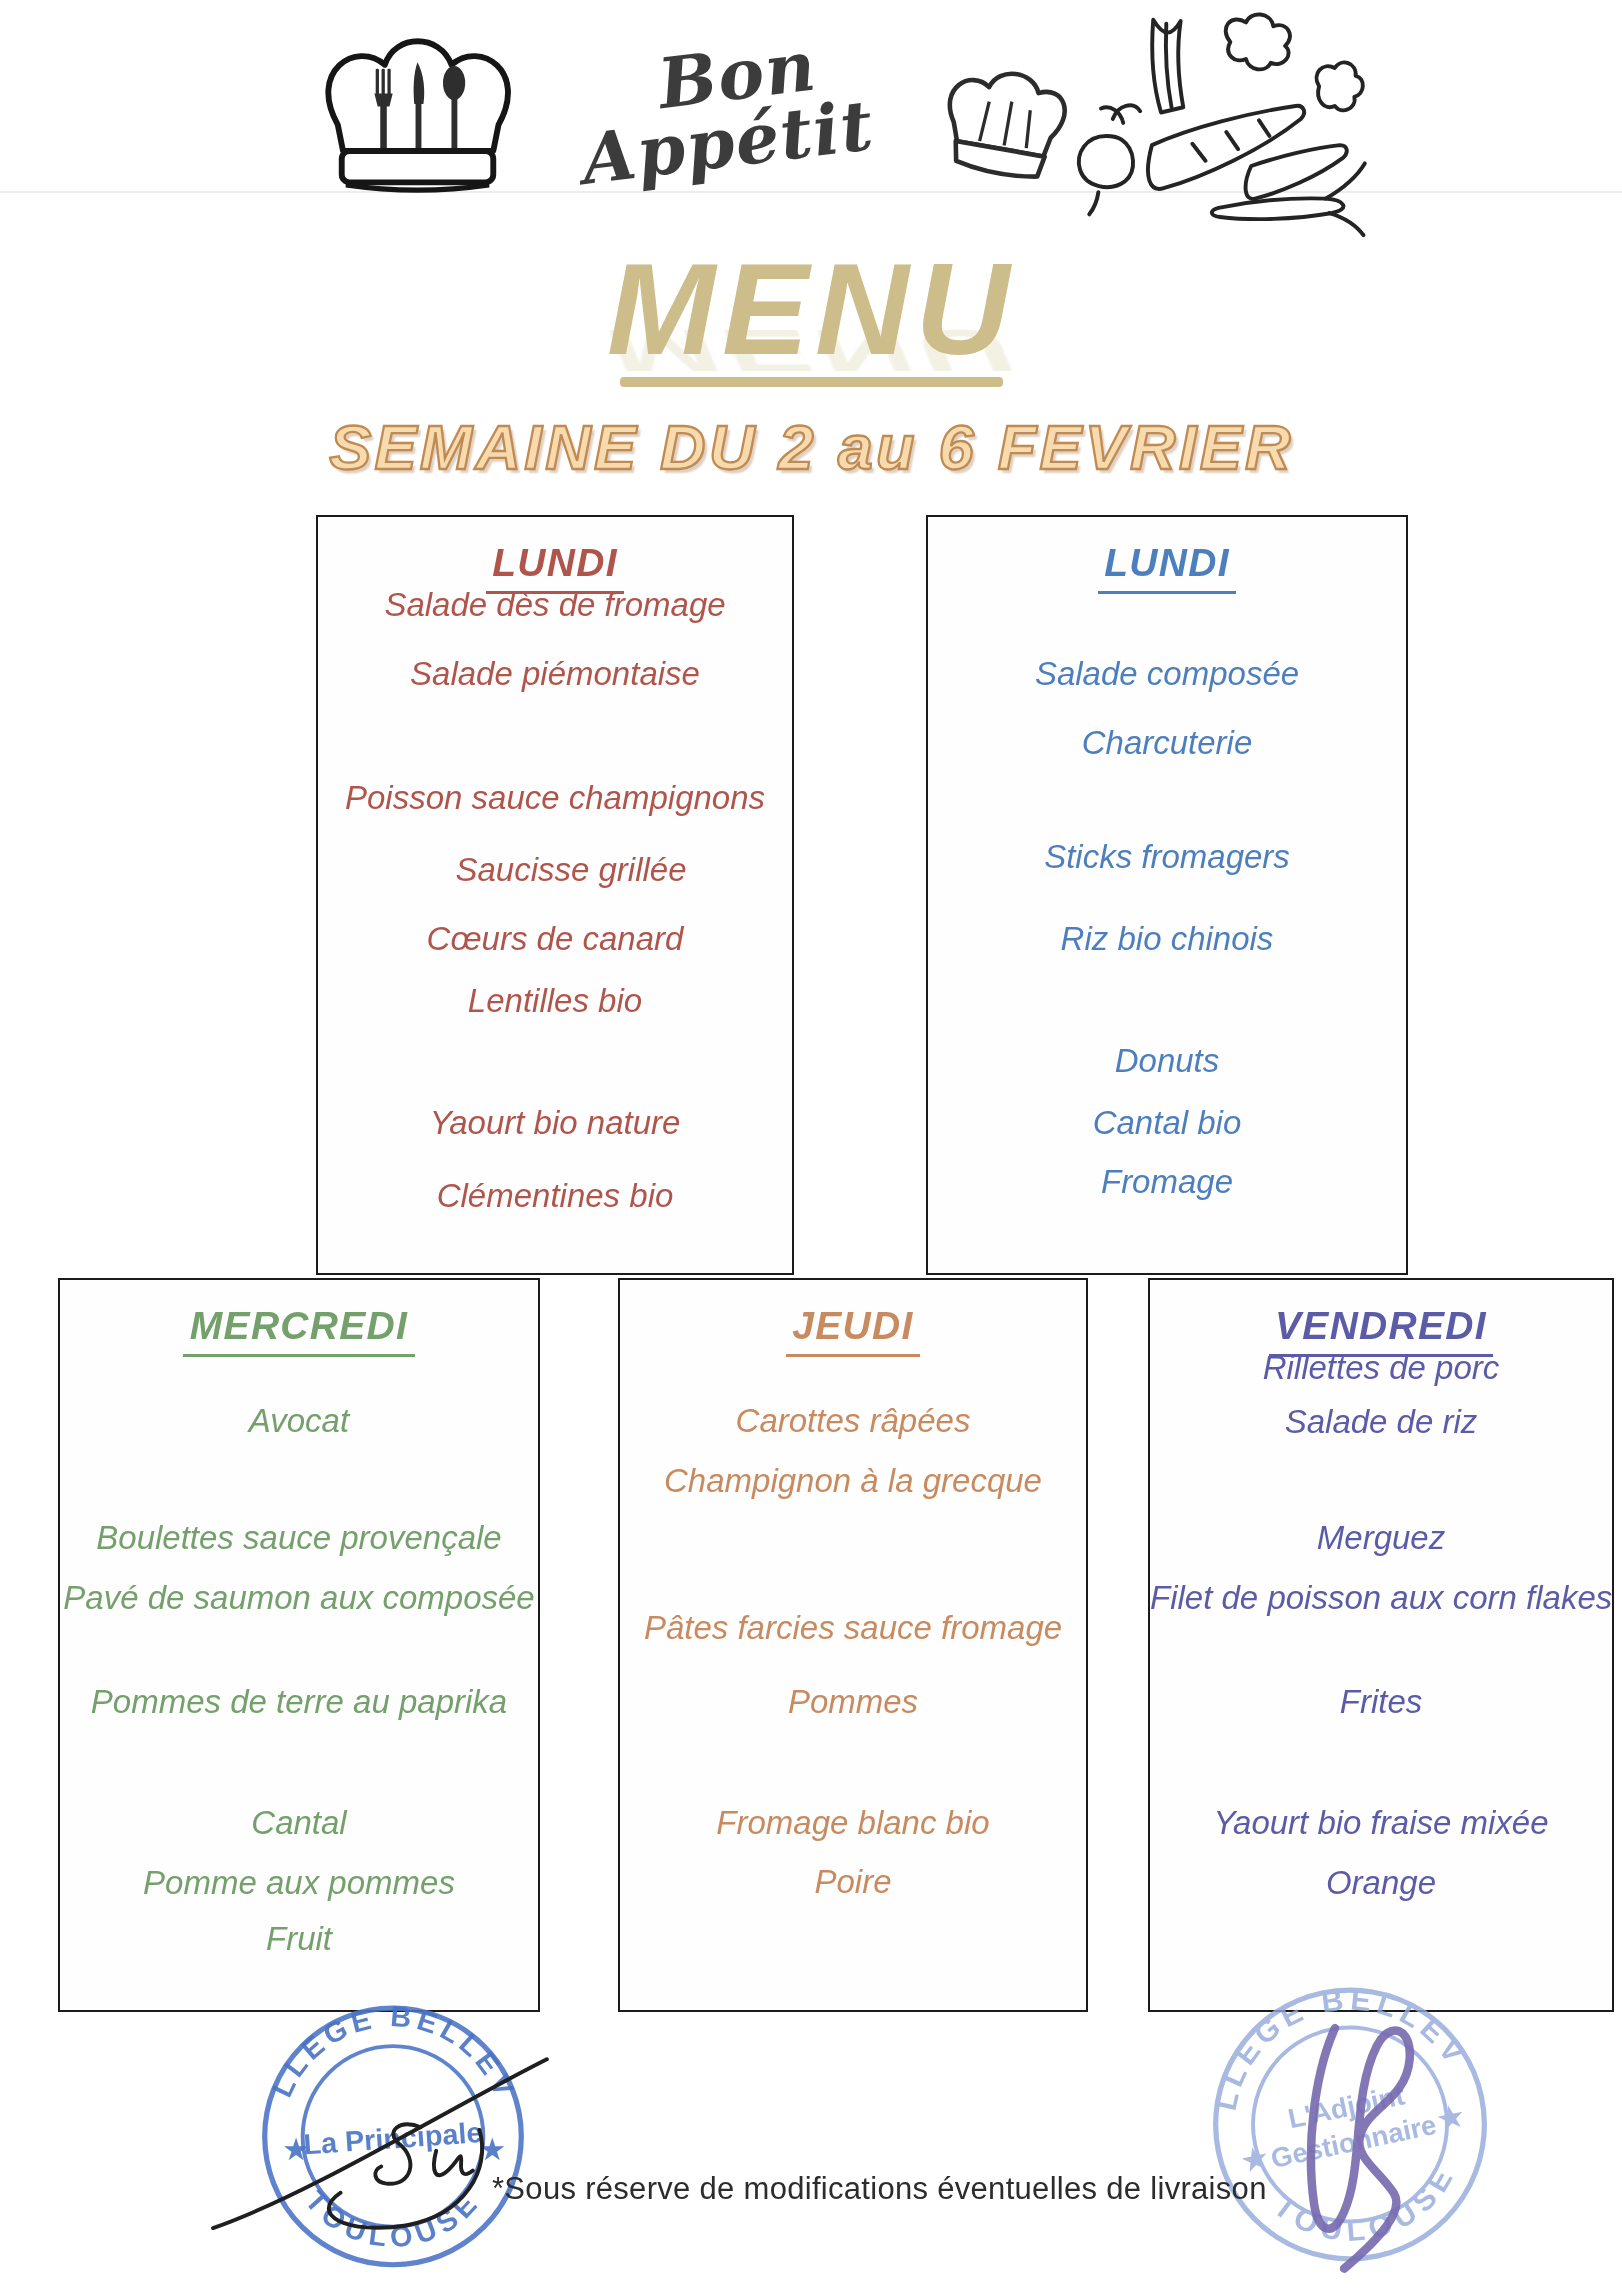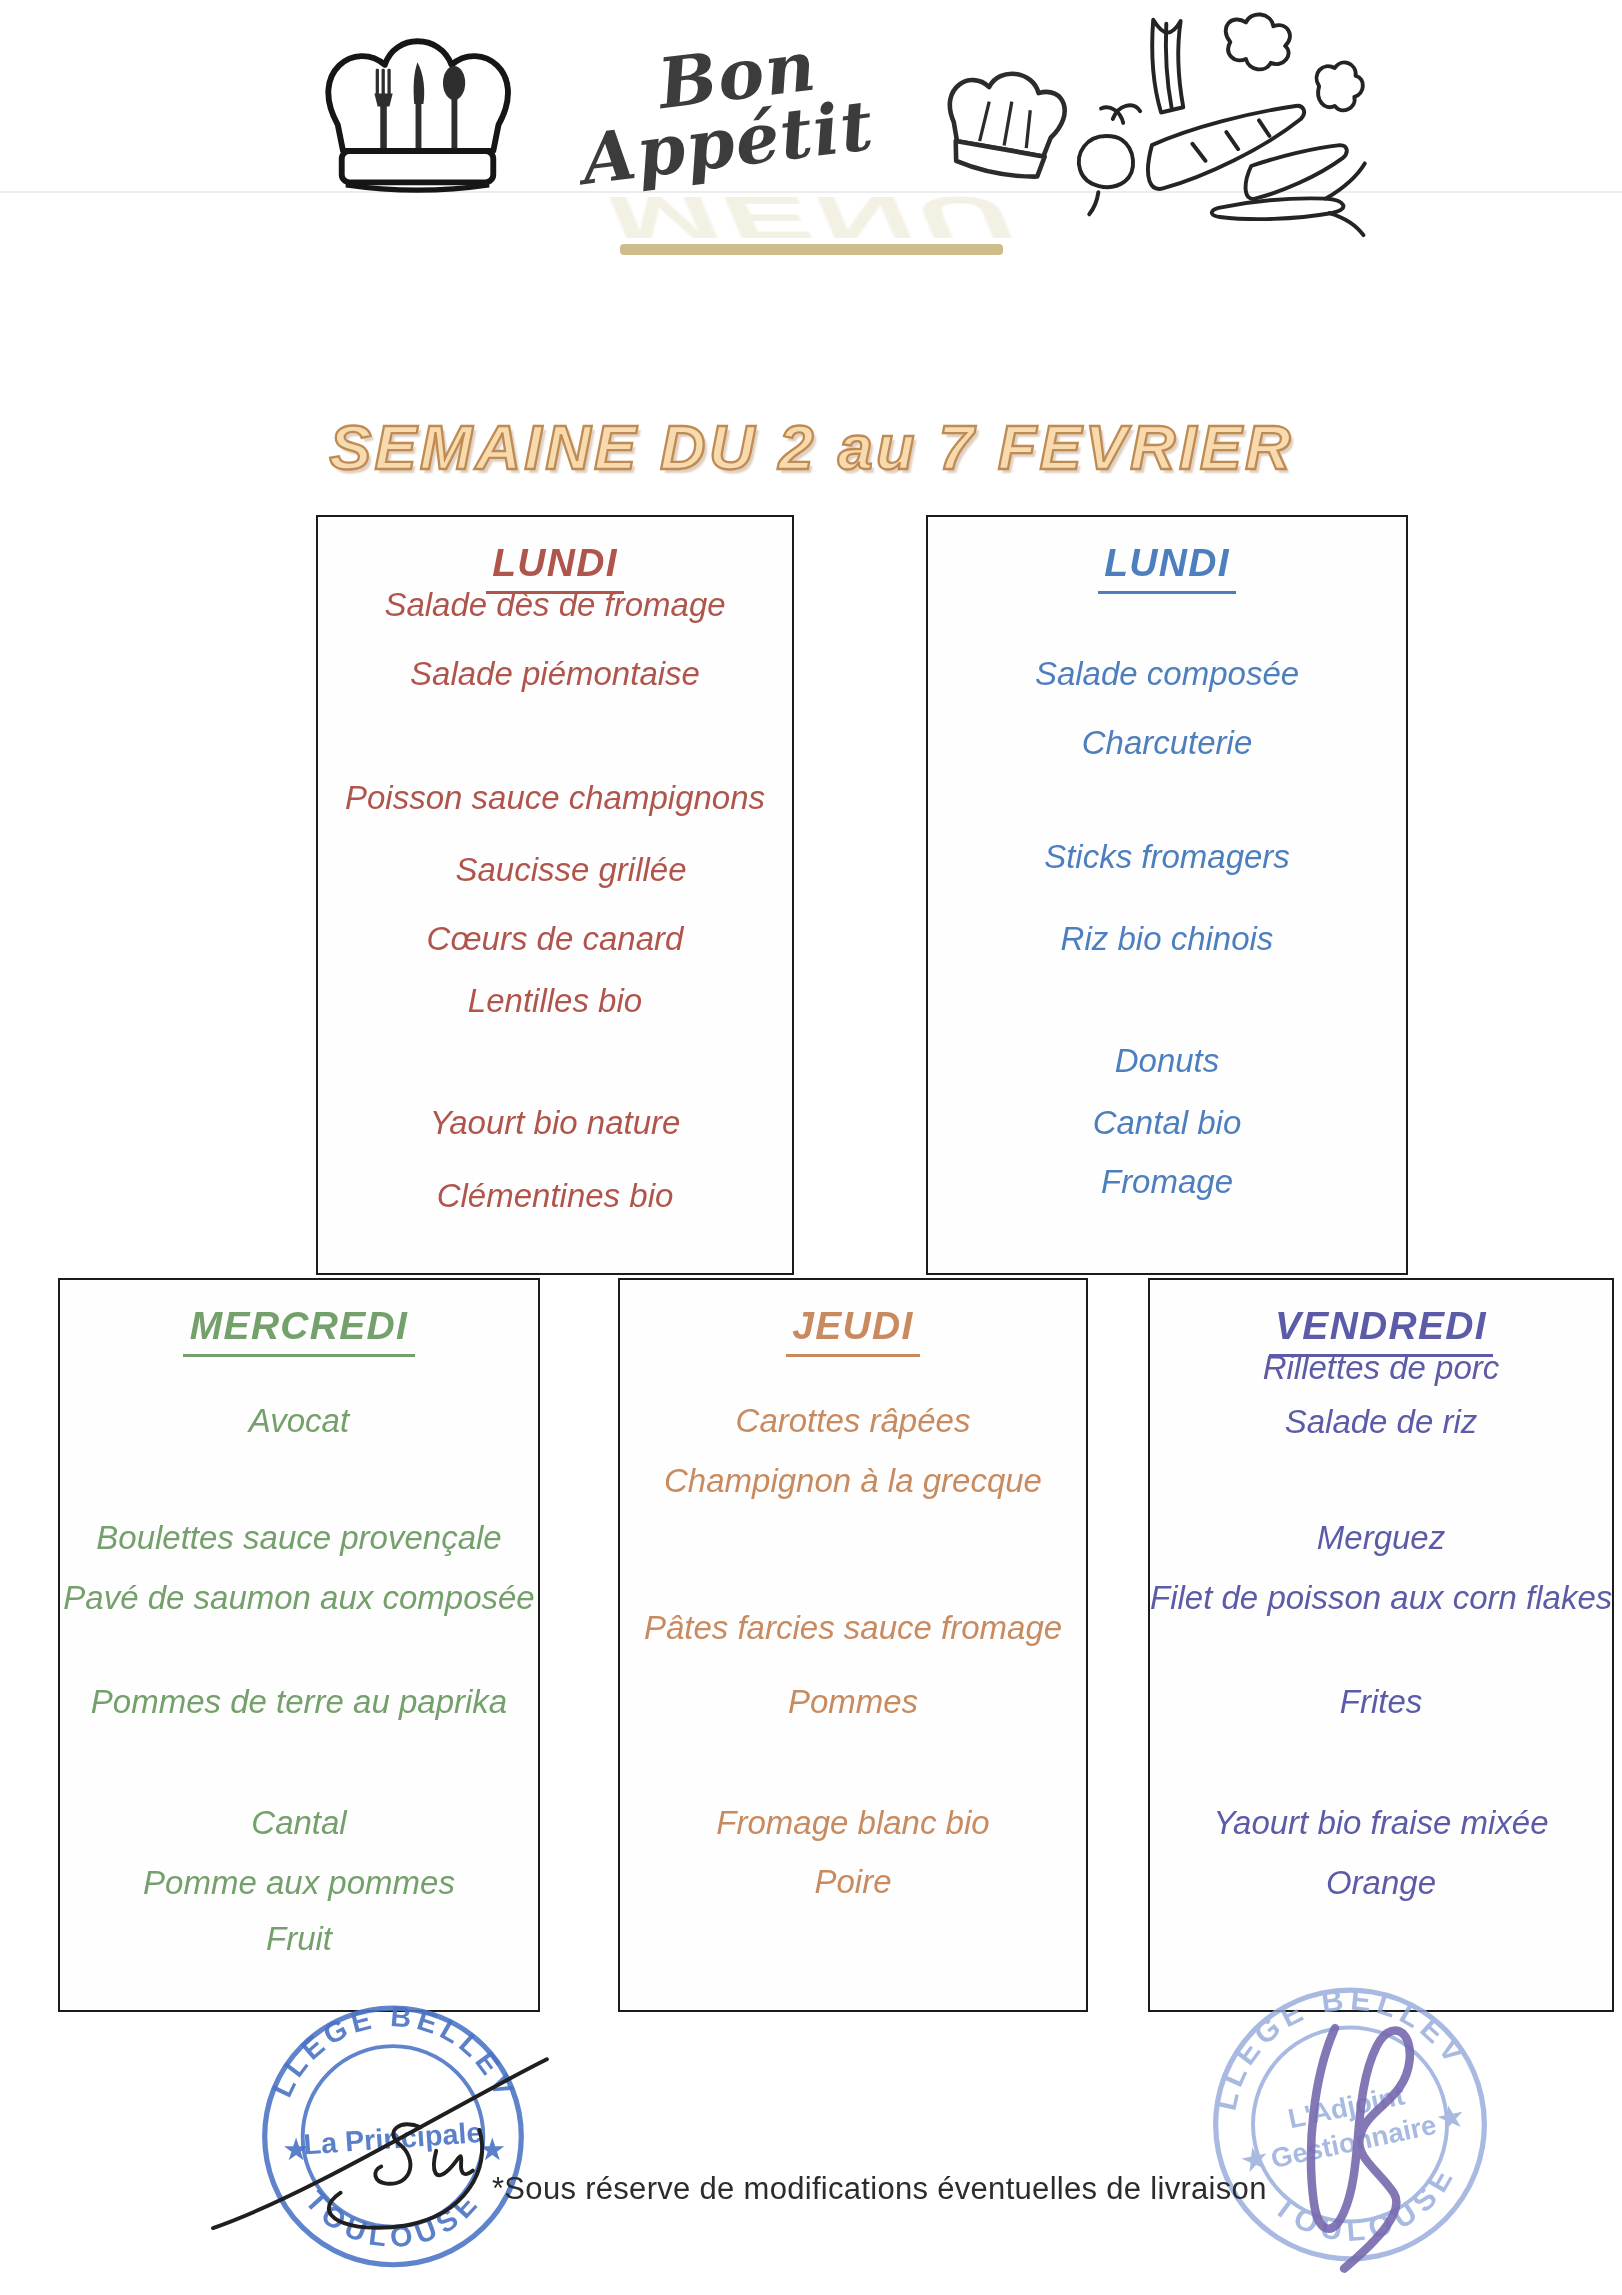--- a/index.html
+++ b/index.html
@@ -125,25 +125,26 @@
       <path d="M 66,282 C 64,296 60,306 52,316"></path>
 
       <path d="M 88,170 C 96,148 120,142 130,158 M 104,176 C 100,158 84,148 70,154"></path>
 
       <path d="M 250,306 C 300,296 360,290 414,292 C 444,294 452,308 424,314 C 366,324 300,326 252,320 C 236,318 236,310 250,306 Z"></path>
       <path d="M 414,292 C 438,278 462,258 474,238 M 420,314 C 446,322 462,334 472,348"></path>
     </g>
   </svg>
 
   <div class="menu-title-wrap">
+    <span class="menu-title">MENU</span>
     <div class="menu-underline"></div>
     <span class="menu-reflection">MENU</span>
   </div>
 
-  <div class="menu-subtitle">SEMAINE DU 2 au 7 FEVRIER</div>
+  <div class="menu-subtitle">SEMAINE DU 2 au 6 FEVRIER</div>
 
   <div class="day-box" style="left: 316px; top: 515px; width: 474px; height: 756px;">
     <div class="day-header">
       <span class="day-title" style="color: rgb(176, 85, 76);">LUNDI</span>
     </div>
     <div class="day-items">
         <div class="day-item" style="top: 62px; color: rgb(176, 85, 76);">Salade dès de fromage</div>
         <div class="day-item" style="top: 131px; color: rgb(176, 85, 76);">Salade piémontaise</div>
         <div class="day-item" style="top: 255px; color: rgb(176, 85, 76);">Poisson sauce champignons</div>
         <div class="day-item" style="top: 327px; color: rgb(176, 85, 76); margin-left: 16px;">Saucisse grillée</div>

